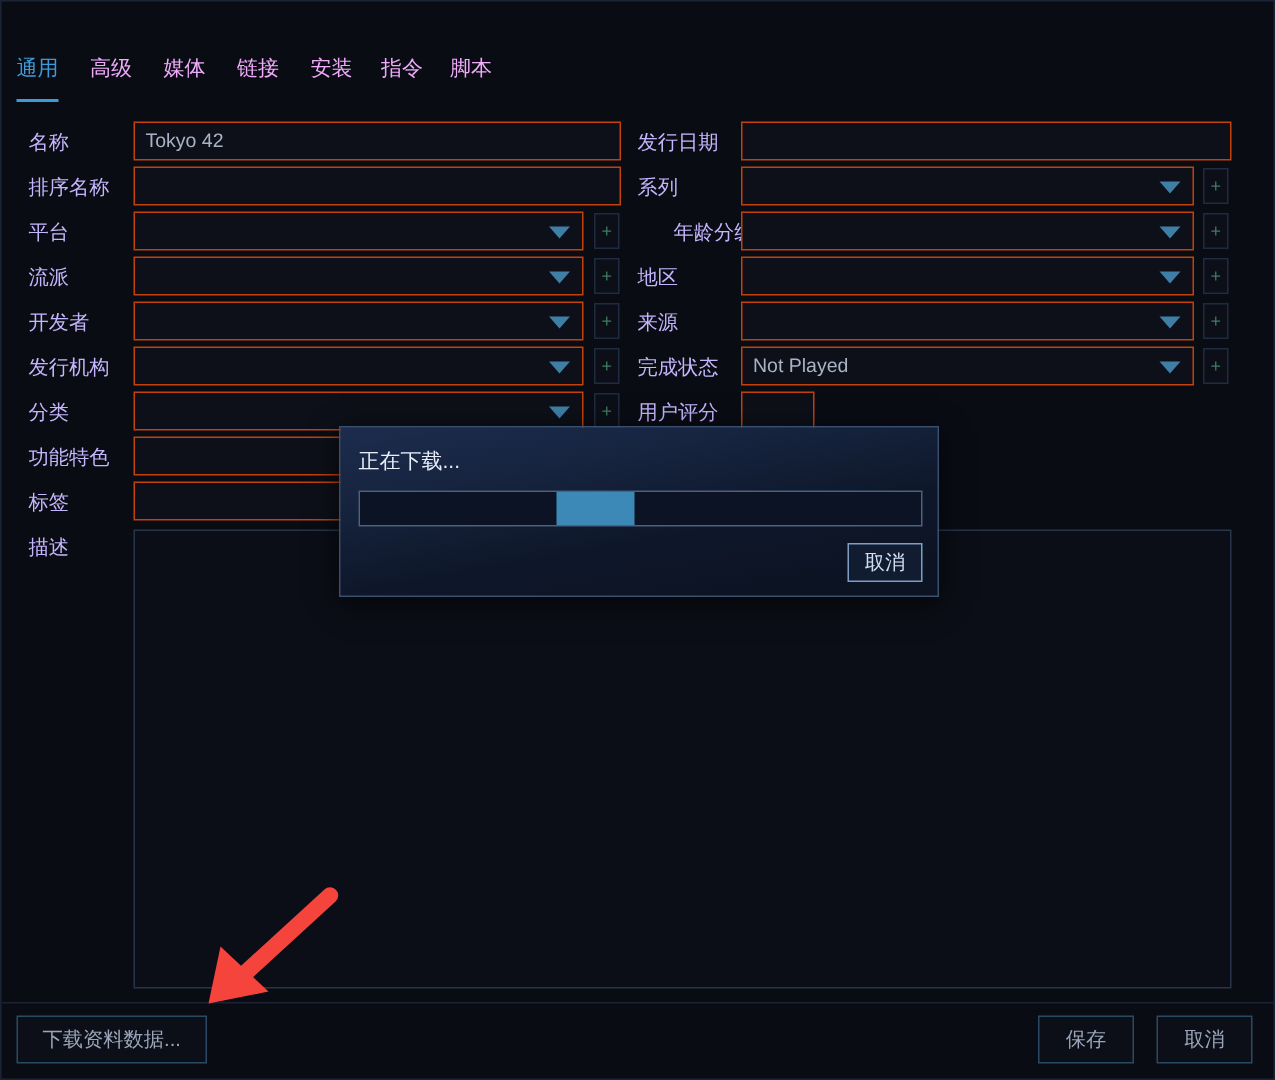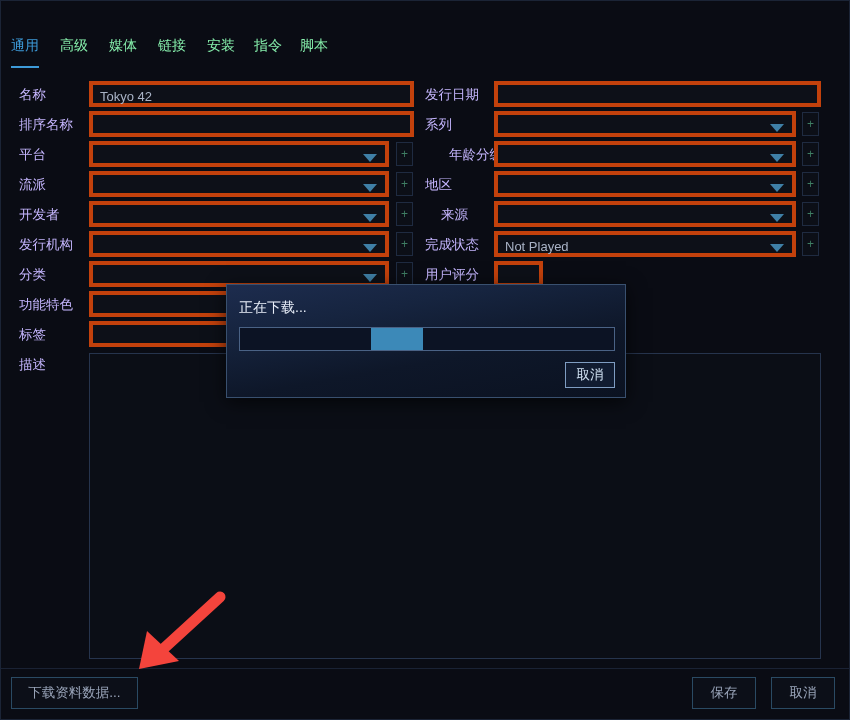--- a/index.html
+++ b/index.html
@@ -37,39 +37,39 @@
   .wc-min i { display: block; width: 11px; height: 1px; background: #9aa5ba; position: relative; top: 5px;}
   .wc-max i { display: block; width: 11px; height: 11px; border: 1px solid #9aa5ba; }
   .wc-close { font-size: 17px; font-weight: 300; margin-right: 8px; }
 
   
   .tabbar {
     position: absolute; top: 36px; left: 0; width: 850px; height: 28px;
   }
   .tab {
     position: absolute; top: 0; height: 28px;
-    font-size: 14px; color: #86efac;
+    font-size: 14px; color: #f0abfc;
     white-space: nowrap;
   }
   .tab.active { color: #3d9ad8; }
   .tab.active::after {
     content: ""; position: absolute; left: 0; right: 0; bottom: -3px;
     height: 2px; background: #3d9ad8;
   }
 
   
   .form { position: absolute; top: 74px; left: 0; width: 850px; }
   .lbl {
     position: absolute; font-size: 13.5px; color: #c4b5fd;
     white-space: nowrap;
   }
   .fld {
     position: absolute; height: 26px;
     background: #0d1018;
-    border: 4px solid #c2410c;
+    border: 1px solid #c2410c;
   }
   .fld .val {
     position: absolute; left: 7px; top: 4px;
     font-size: 13px; color: #a9b3c6; white-space: nowrap;
   }
   .caret {
     position: absolute; right: 8px; top: 9px;
     width: 0; height: 0;
     border-left: 7px solid transparent;
     border-right: 7px solid transparent;
@@ -225,21 +225,21 @@
     </div>
     <div class="plus" style="left:801px; top:67px">+</div>
 
     <div class="lbl" style="left:424px; top:101px">地区</div>
     <div class="fld" style="left:493px; top:96px; width:302px">
       <span class="val"></span>
       <span class="caret"></span>
     </div>
     <div class="plus" style="left:801px; top:97px">+</div>
 
-    <div class="lbl" style="left:440px; top:131px">来源</div>
+    <div class="lbl" style="left:424px; top:131px">来源</div>
     <div class="fld" style="left:493px; top:126px; width:302px">
       <span class="val"></span>
       <span class="caret"></span>
     </div>
     <div class="plus" style="left:801px; top:127px">+</div>
 
     <div class="lbl" style="left:424px; top:161px">完成状态</div>
     <div class="fld" style="left:493px; top:156px; width:302px">
       <span class="val">Not Played</span>
       <span class="caret"></span>

